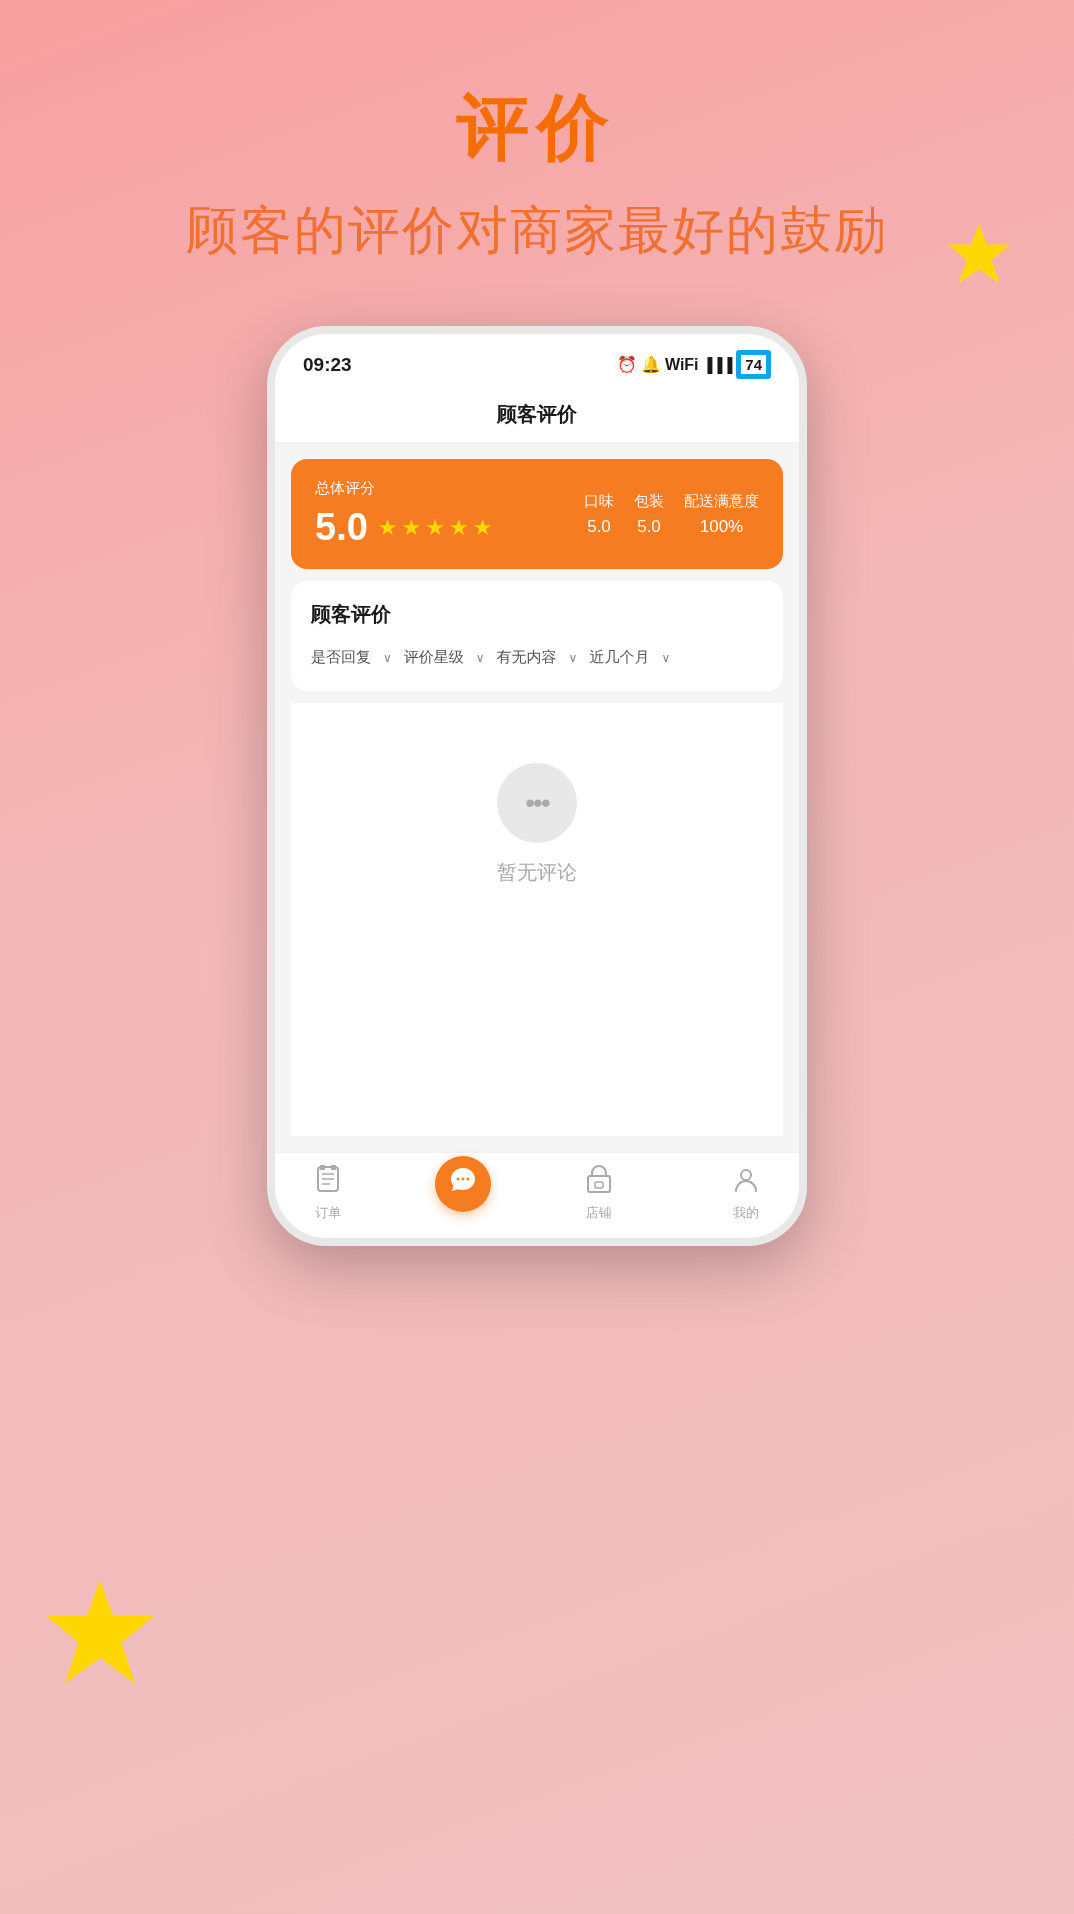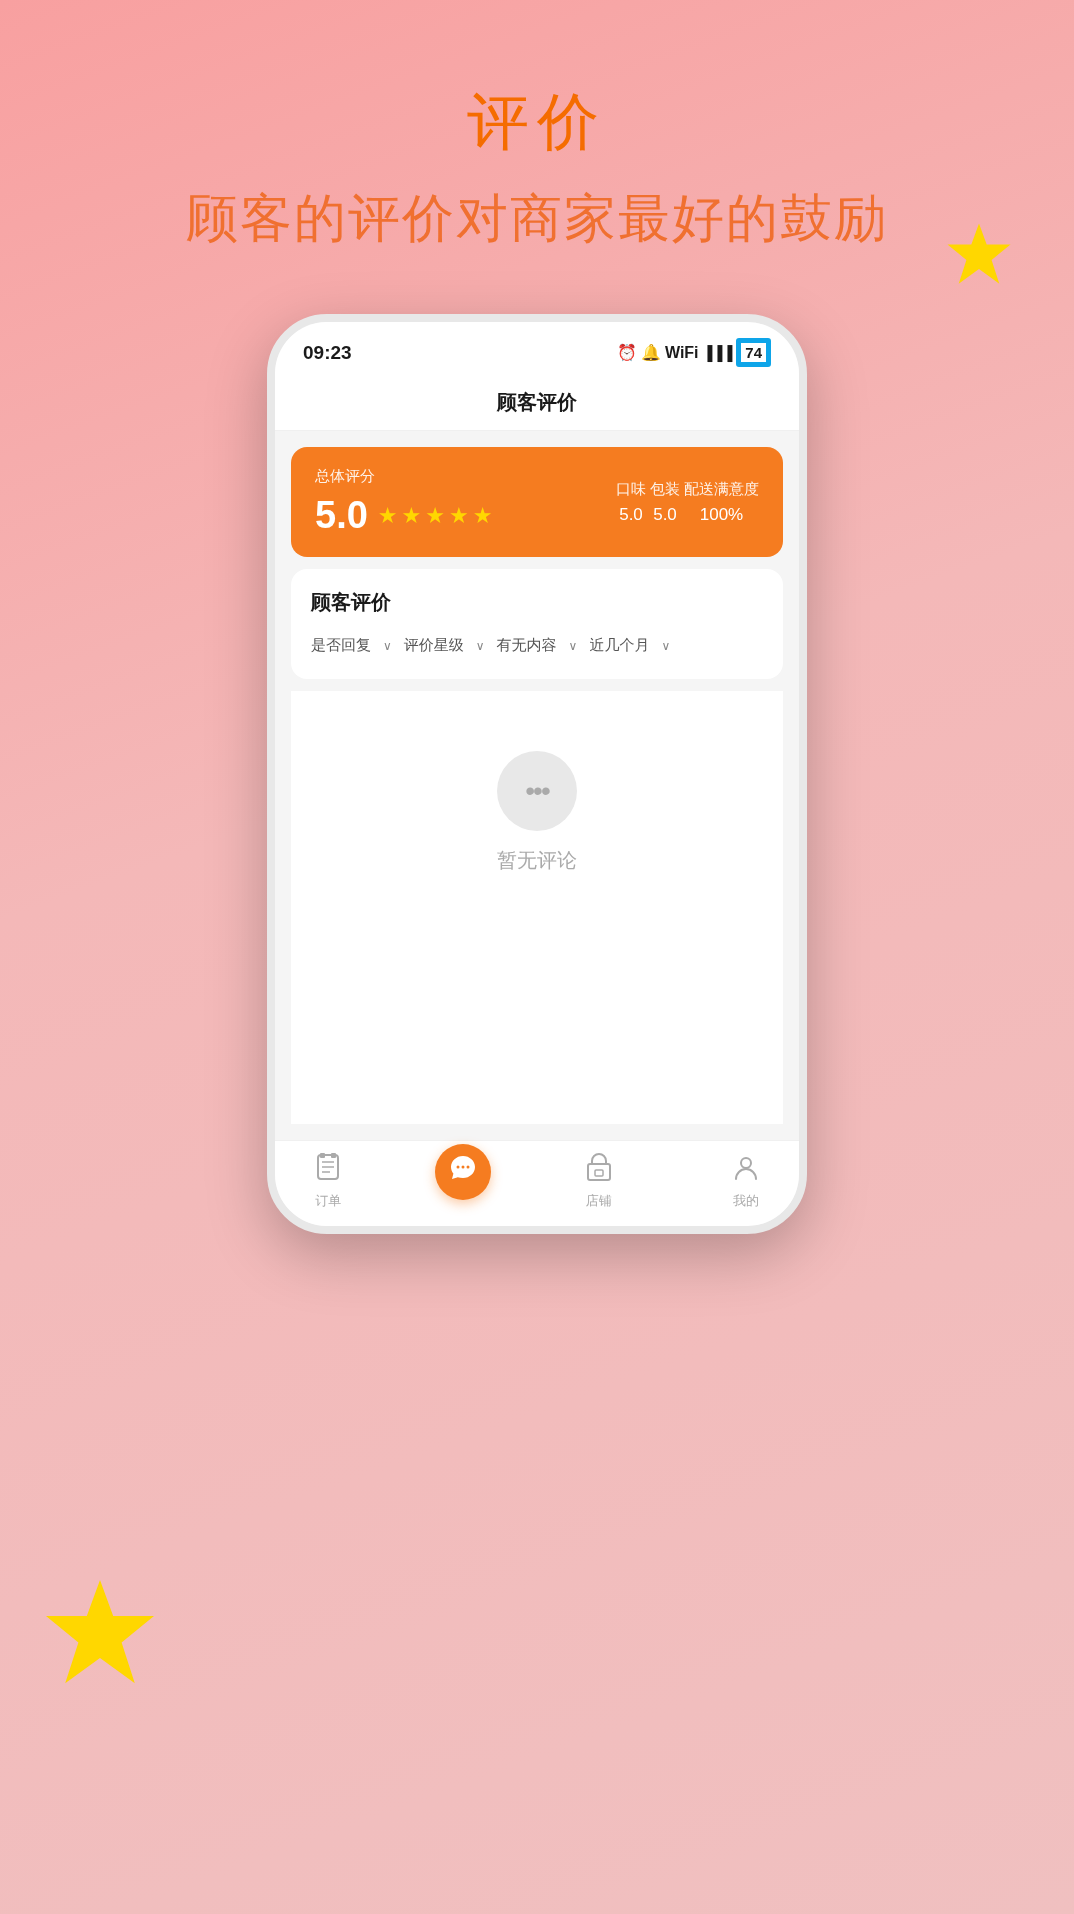--- a/index.html
+++ b/index.html
@@ -32,22 +32,22 @@
     }
 
     .star-shape {
       width: 100%;
       height: 100%;
     }
 
     
     .page-title {
       margin-top: 80px;
-      font-size: 62px;
-      font-weight: 400;
+      font-size: 72px;
+      font-weight: 700;
       color: #f56c00;
       letter-spacing: 8px;
       text-align: center;
     }
     .page-subtitle {
       margin-top: 20px;
       font-size: 52px;
       color: #f07030;
       font-weight: 500;
       letter-spacing: 2px;
@@ -135,21 +135,21 @@
     .stars {
       display: flex;
       gap: 4px;
     }
     .star-filled {
       color: #FFD700;
       font-size: 22px;
     }
     .rating-right {
       display: flex;
-      gap: 4px;
+      gap: 20px;
       font-size: 15px;
     }
     .rating-col {
       display: flex;
       flex-direction: column;
       align-items: center;
       gap: 6px;
     }
     .rating-col-label { opacity: 0.9; font-size: 15px; }
     .rating-col-value { font-size: 17px; font-weight: 500; }

